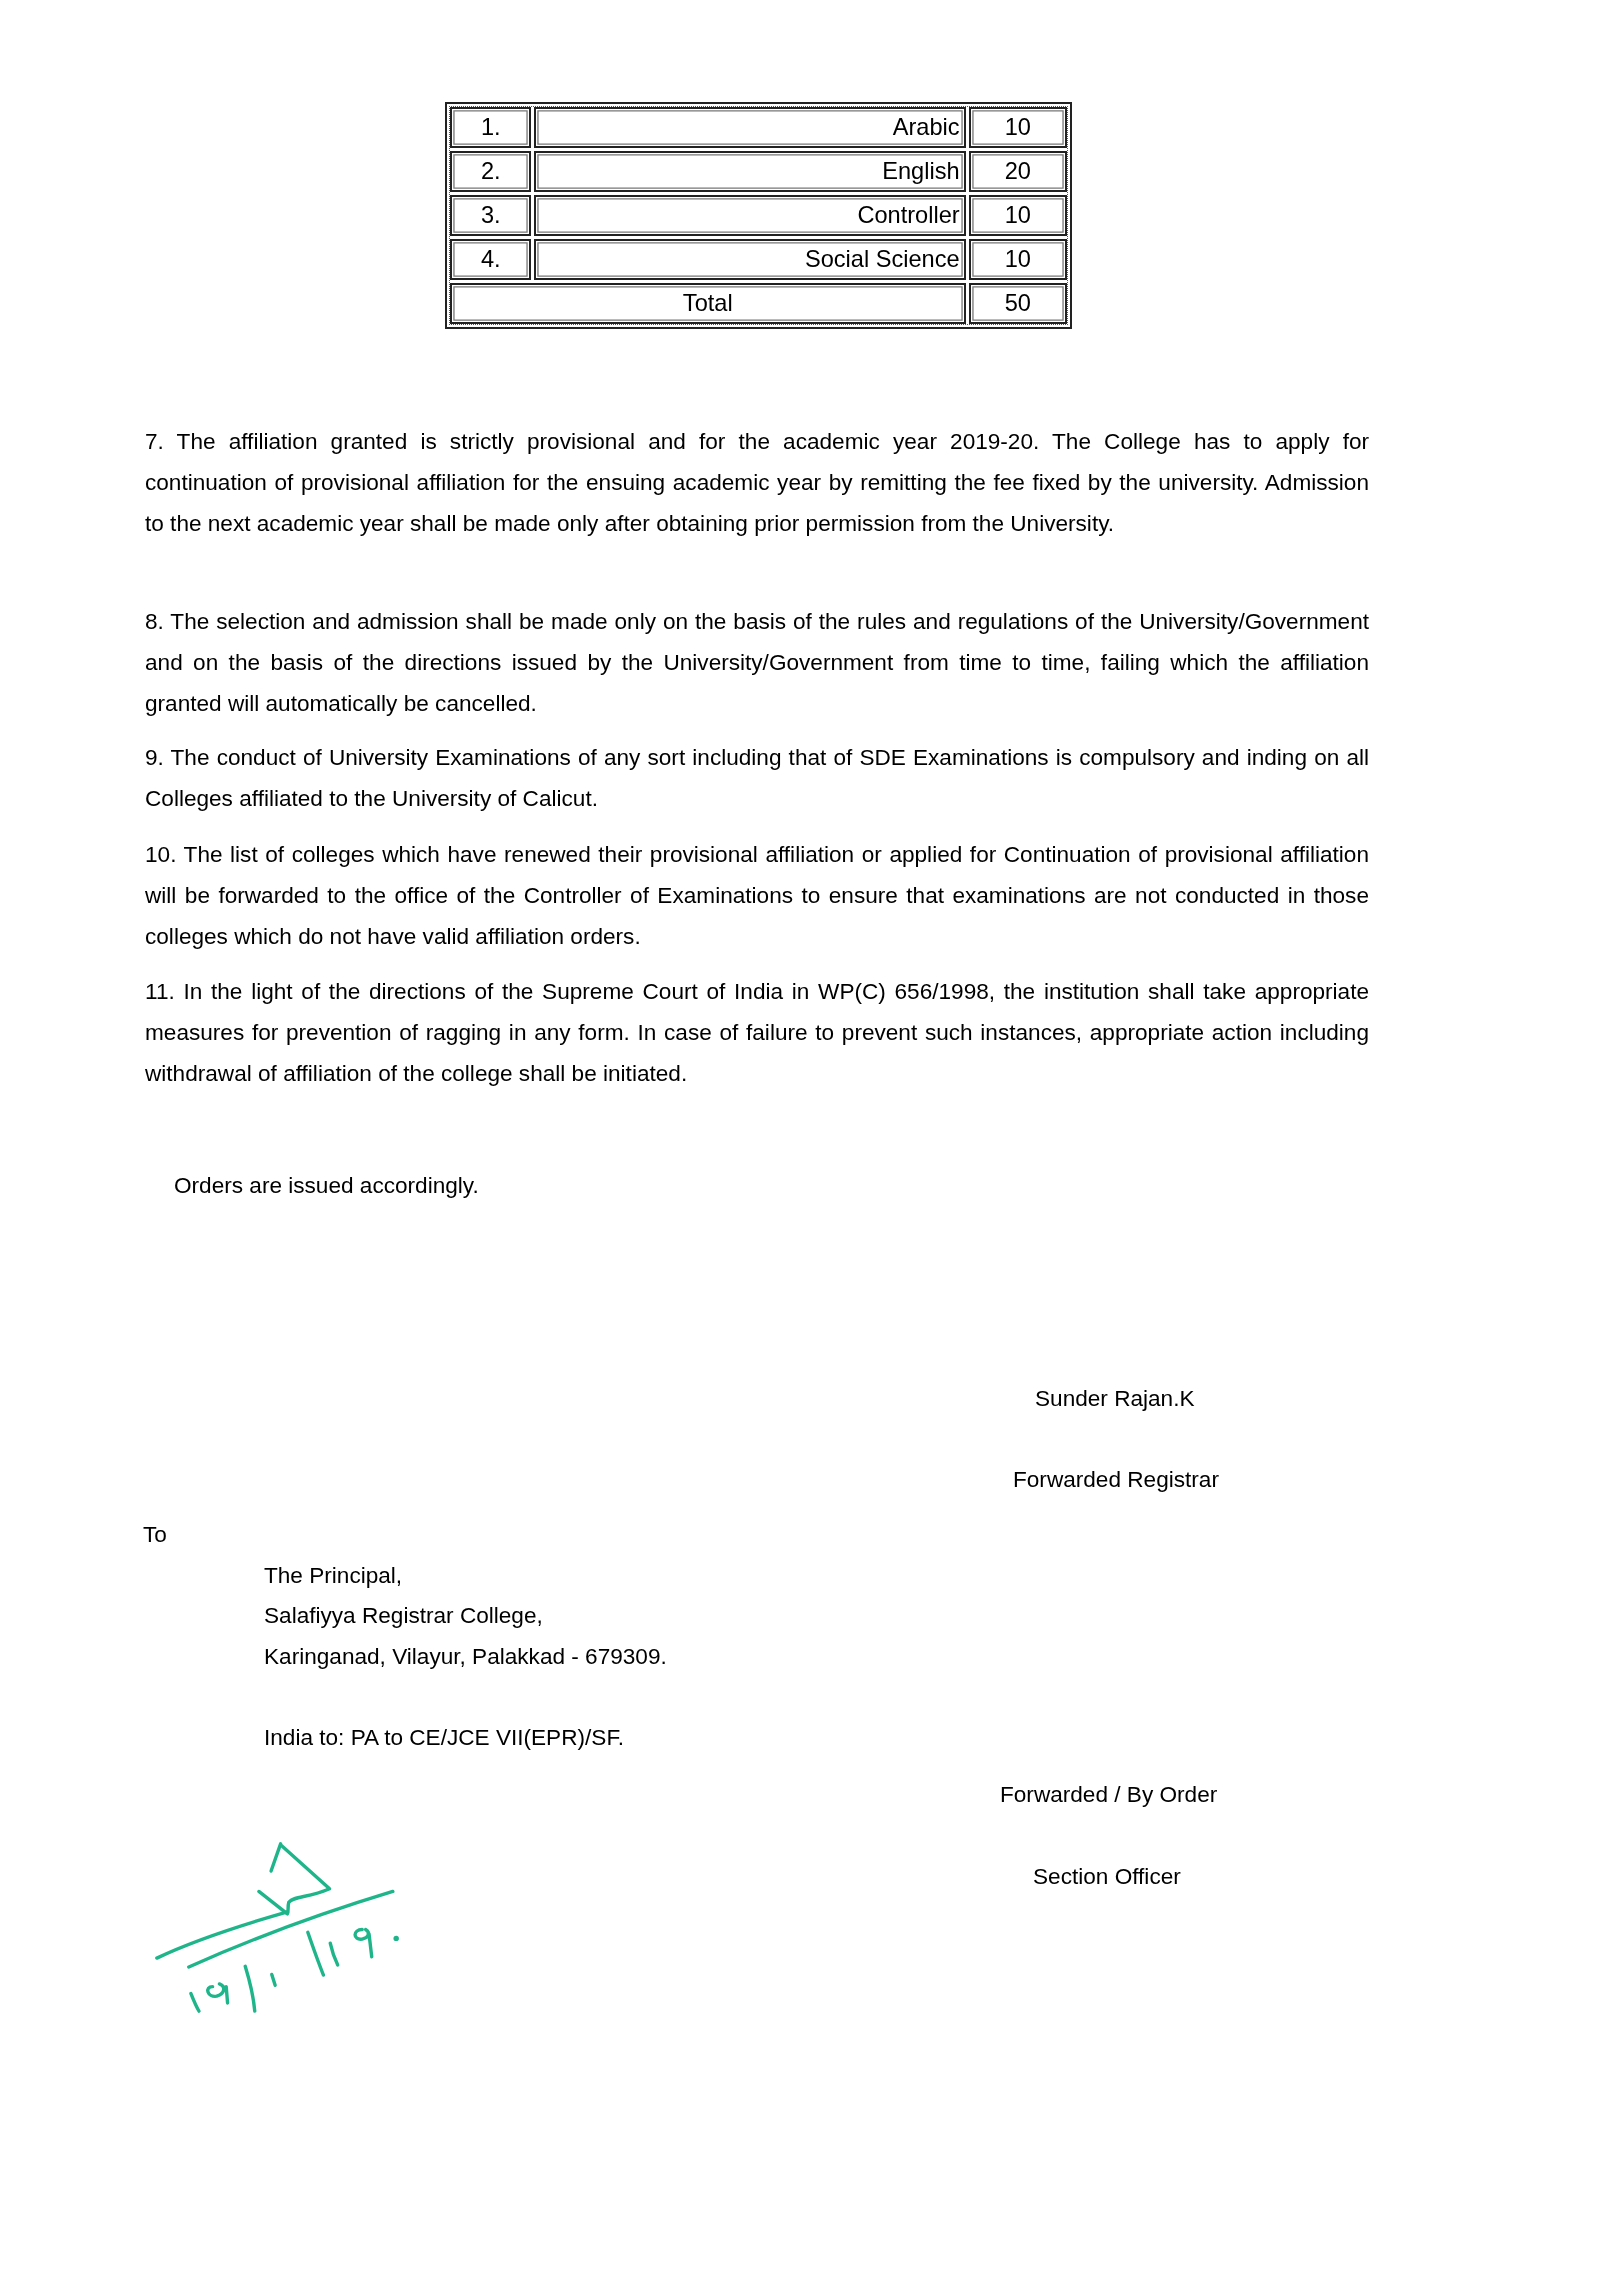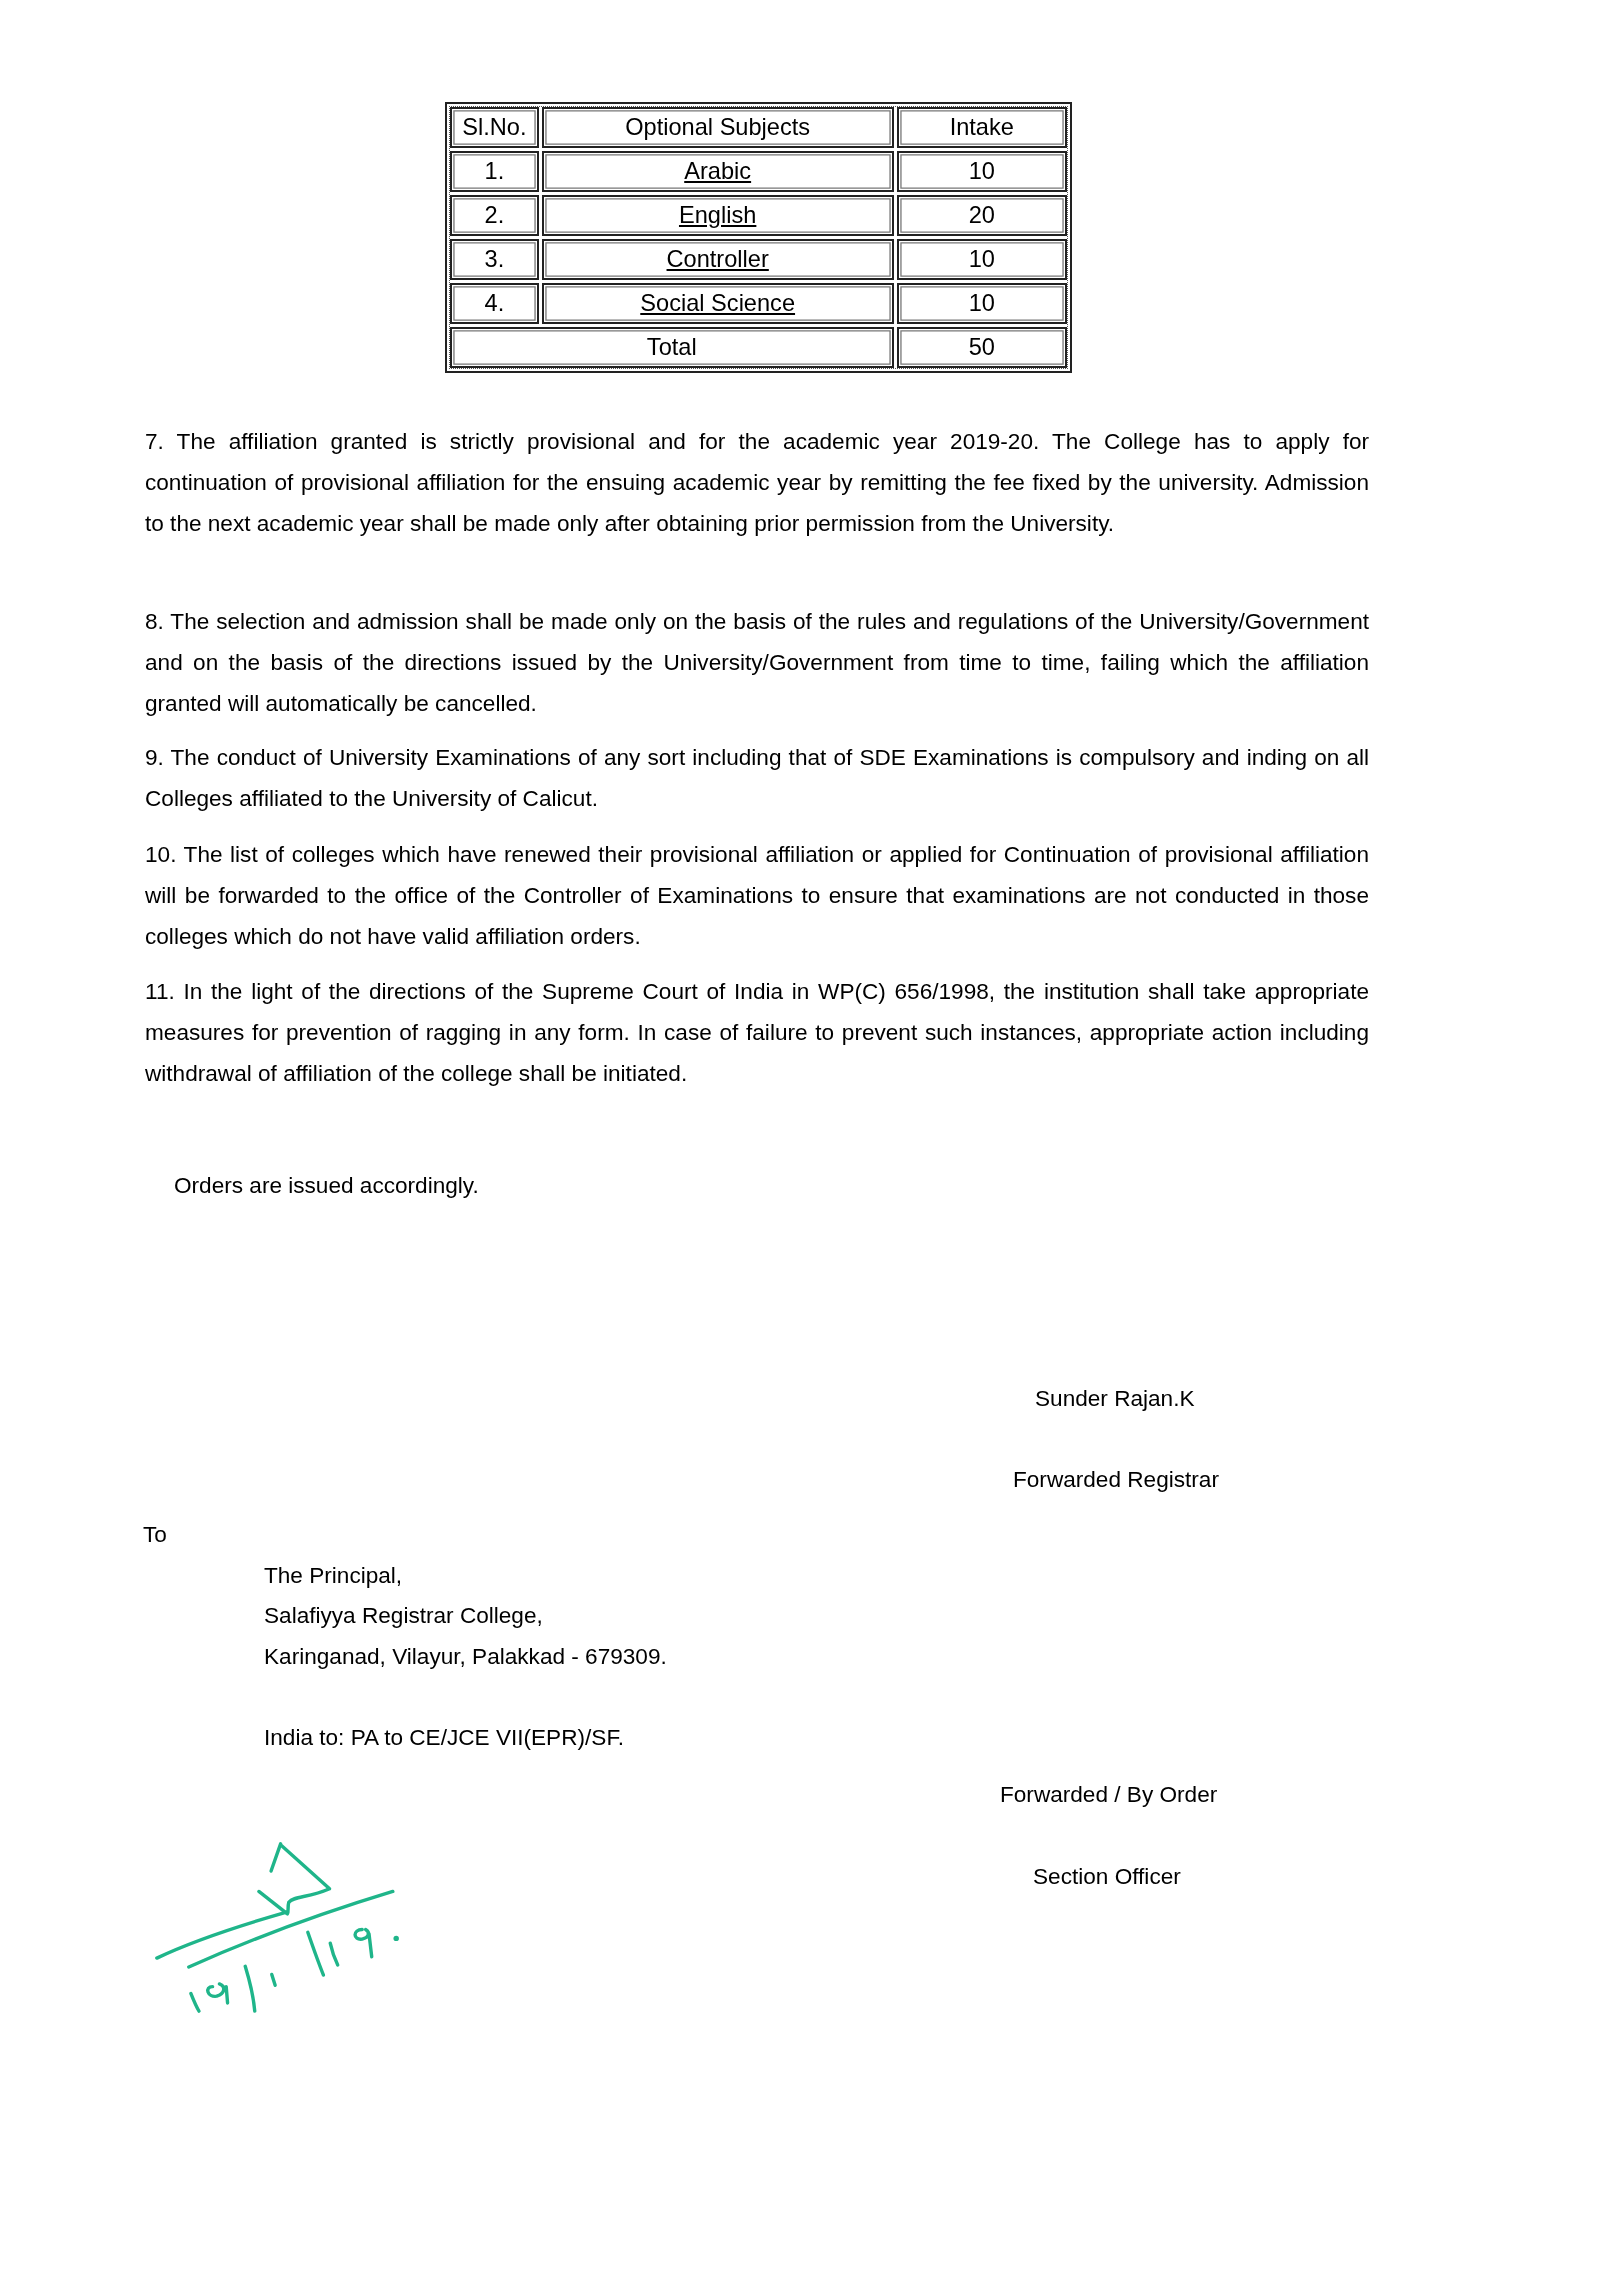--- a/index.html
+++ b/index.html
@@ -4,36 +4,31 @@
 <style>
   html, body { margin:0; padding:0; background:#fff; }
   body { width:1623px; height:2295px; position:relative; overflow:hidden;
          font-family:"Liberation Sans", sans-serif; color:#000; }
   table.subj { position:absolute; left:445px; top:102px; width:627px;
                border-collapse:separate; border-spacing:3.9px;
                border:2px solid #222; outline:1.3px dotted #555; outline-offset:-5.9px; }
   table.subj td { border:2px solid #222; height:37px; font-size:23.6px; padding:0 3.9px;
                   box-shadow: inset 0 0 0 1.3px #fff, inset 0 0 0 2.6px #777; }
   td.c { text-align:center; }
-  td.l { text-align:center;text-decoration:underline; }
+  td.l { text-align:right; }
   .para { position:absolute; left:145px; width:1224px; font-size:22.6px;
           line-height:41px; text-align:justify; }
   .line { position:absolute; font-size:22.6px; white-space:nowrap; }
   svg.sig { position:absolute; left:131px; top:1806px; }
 </style>
 </head>
 <body>
 
 <table class="subj">
   <tbody>
-      <tr>
-    <td class="c" style="width:77px">Sl.No.</td>
-    <td class="c" style="width:340px">Optional Subjects</td>
-    <td class="c">Intake</td>
-  </tr>
   <tr>
     <td class="c">1.</td>
     <td class="l">Arabic</td>
     <td class="c">10</td>
   </tr>
   <tr>
     <td class="c">2.</td>
     <td class="l">English</td>
     <td class="c">20</td>
   </tr>

